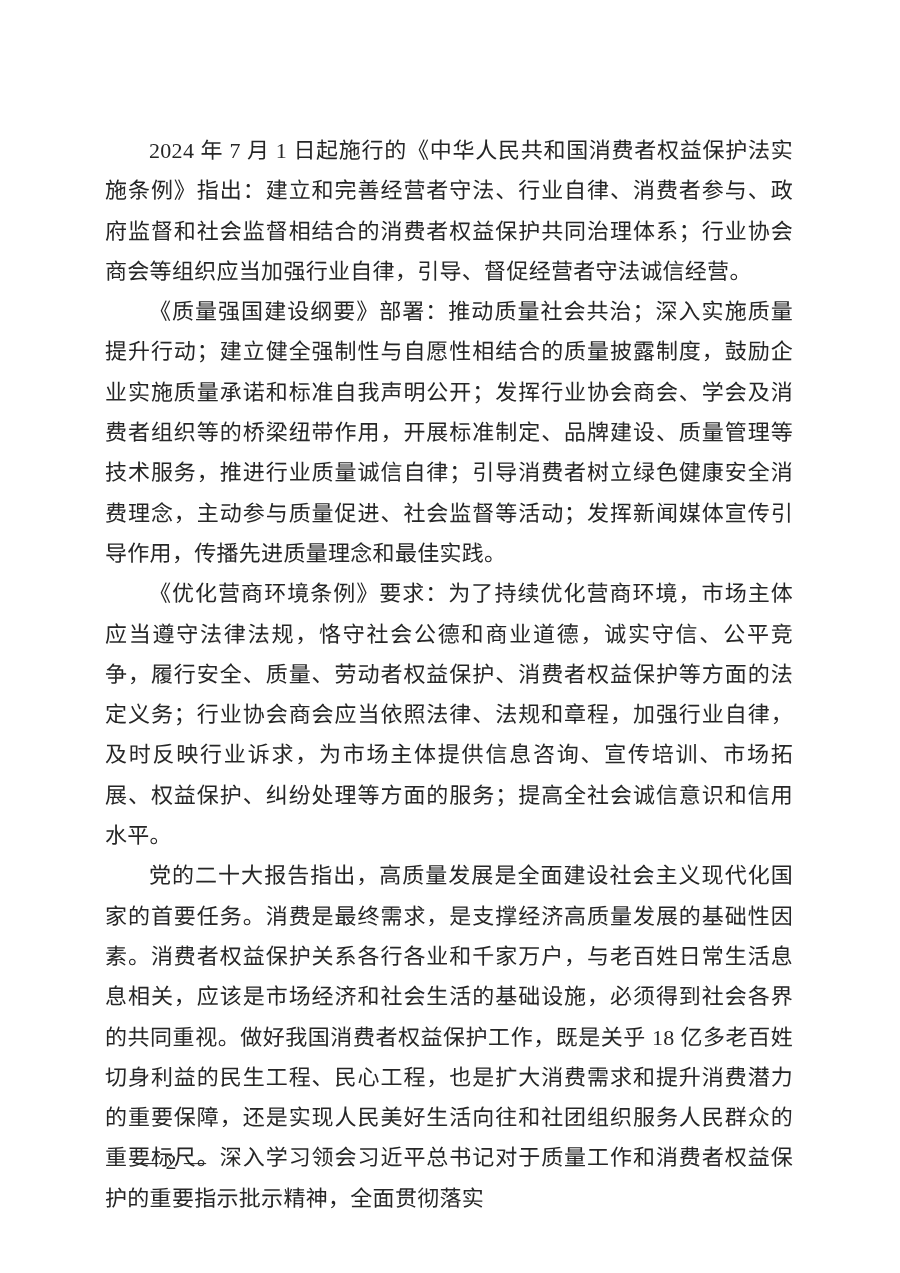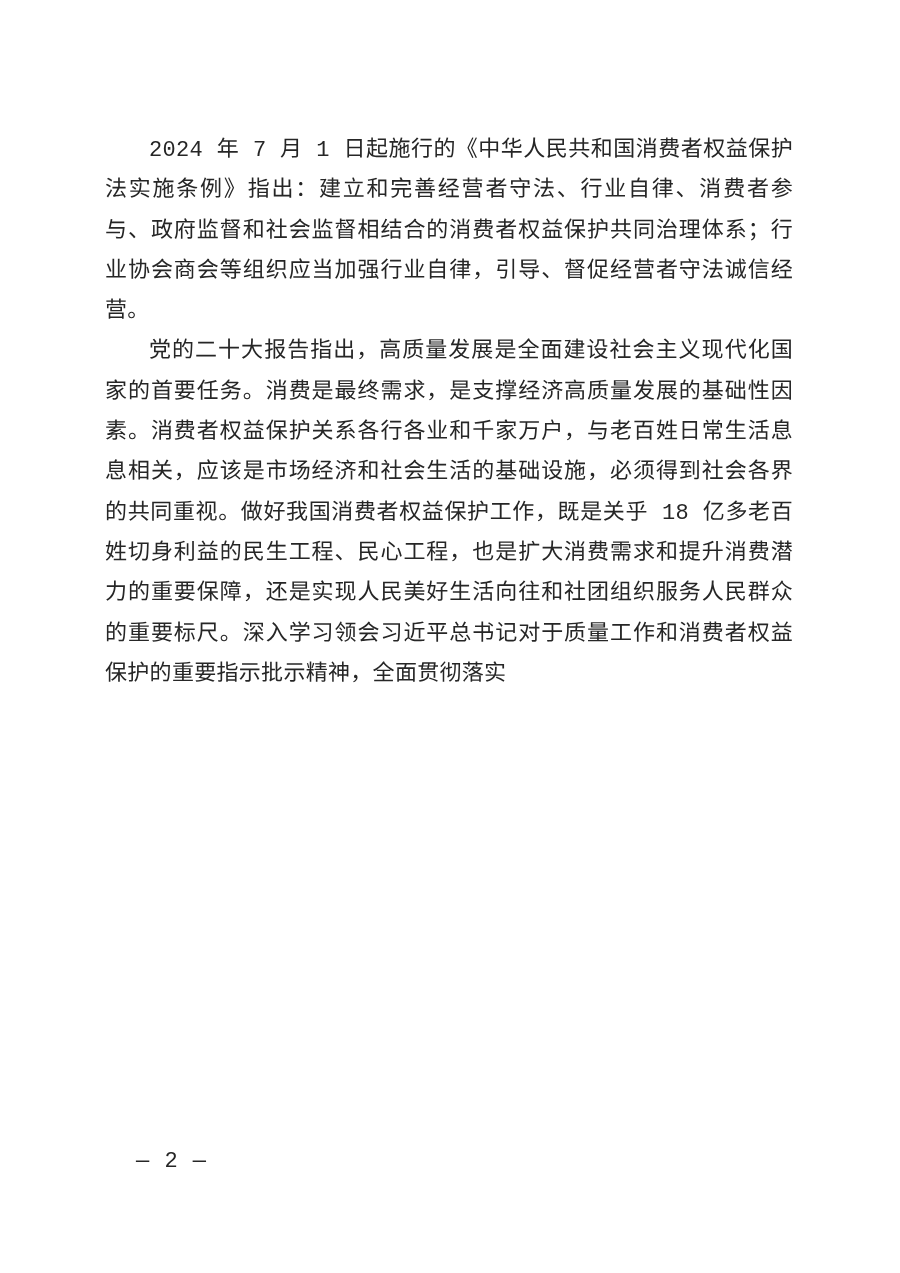--- a/index.html
+++ b/index.html
@@ -15,21 +15,21 @@
     height: 1273px;
     background: var(--bg);
     overflow: hidden;
   }
   .page {
     position: relative;
     width: 720px;
     height: 1273px;
     background: var(--bg);
     color: var(--fg);
-    font-family: Liberation Mono, monospace;
+    font-family: Liberation Serif, serif;
   }
   .body-text {
     position: absolute;
     left: 105px;
     top: 131px;
     width: 688px;
     font-size: 22px;
     line-height: 40.3px;
     text-align: justify;
     text-justify: inter-ideograph;
@@ -49,16 +49,18 @@
     letter-spacing: 1px;
     color: var(--fg);
   }
 </style>
 </head>
 <body>
 
 <div class="page">
   <div class="body-text">
     <p>2024 年 7 月 1 日起施行的《中华人民共和国消费者权益保护法实施条例》指出：建立和完善经营者守法、行业自律、消费者参与、政府监督和社会监督相结合的消费者权益保护共同治理体系；行业协会商会等组织应当加强行业自律，引导、督促经营者守法诚信经营。</p>
+    <p>《质量强国建设纲要》部署：推动质量社会共治；深入实施质量提升行动；建立健全强制性与自愿性相结合的质量披露制度，鼓励企业实施质量承诺和标准自我声明公开；发挥行业协会商会、学会及消费者组织等的桥梁纽带作用，开展标准制定、品牌建设、质量管理等技术服务，推进行业质量诚信自律；引导消费者树立绿色健康安全消费理念，主动参与质量促进、社会监督等活动；发挥新闻媒体宣传引导作用，传播先进质量理念和最佳实践。</p>
+    <p>《优化营商环境条例》要求：为了持续优化营商环境，市场主体应当遵守法律法规，恪守社会公德和商业道德，诚实守信、公平竞争，履行安全、质量、劳动者权益保护、消费者权益保护等方面的法定义务；行业协会商会应当依照法律、法规和章程，加强行业自律，及时反映行业诉求，为市场主体提供信息咨询、宣传培训、市场拓展、权益保护、纠纷处理等方面的服务；提高全社会诚信意识和信用水平。</p>
     <p>党的二十大报告指出，高质量发展是全面建设社会主义现代化国家的首要任务。消费是最终需求，是支撑经济高质量发展的基础性因素。消费者权益保护关系各行各业和千家万户，与老百姓日常生活息息相关，应该是市场经济和社会生活的基础设施，必须得到社会各界的共同重视。做好我国消费者权益保护工作，既是关乎 18 亿多老百姓切身利益的民生工程、民心工程，也是扩大消费需求和提升消费潜力的重要保障，还是实现人民美好生活向往和社团组织服务人民群众的重要标尺。深入学习领会习近平总书记对于质量工作和消费者权益保护的重要指示批示精神，全面贯彻落实</p>
   </div>
   <div class="page-number">— 2 —</div>
 </div>
 
 </body></html>

